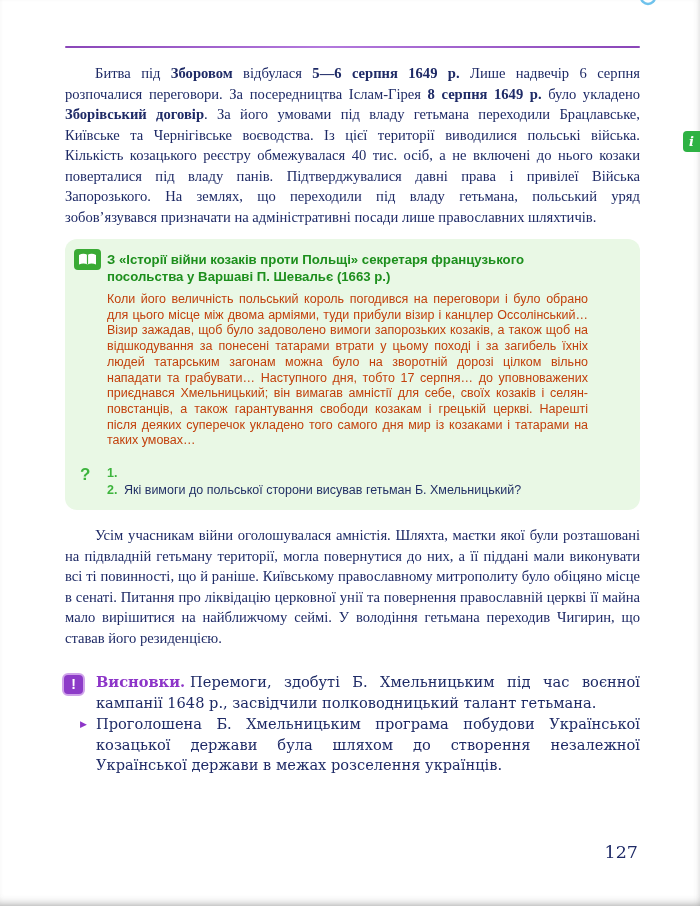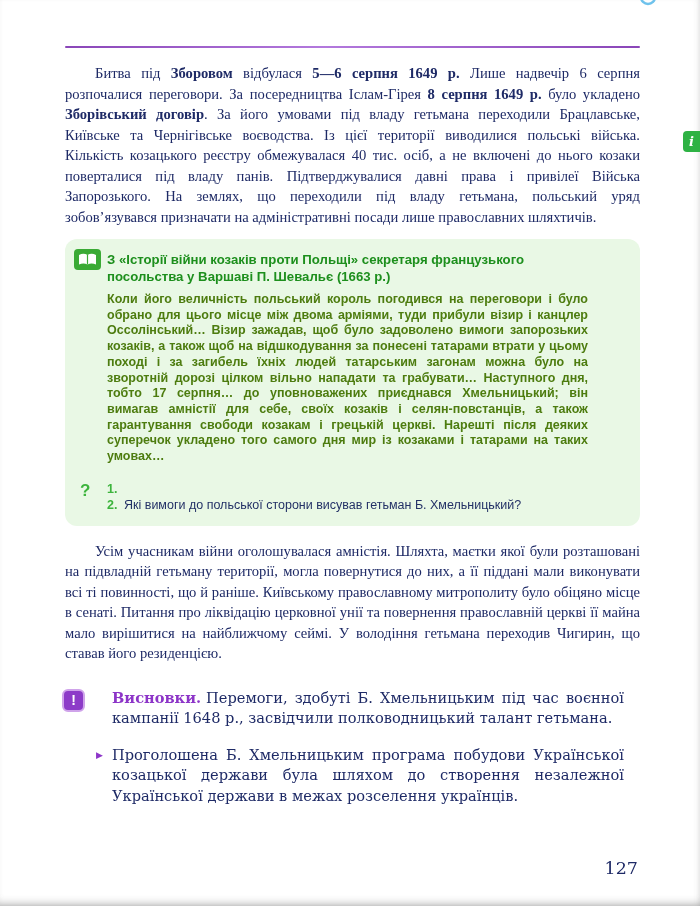--- a/index.html
+++ b/index.html
@@ -31,50 +31,50 @@
   .source-box{
     position:relative;margin-top:12px;background:#e9f8e5;border-radius:12px;
     padding:12px 52px 12px 42px;
   }
   .book-icon{position:absolute;left:9px;top:10px;}
   .box-title{
     color:#1d8f1d;font-weight:bold;font-size:13.2px;line-height:17px;
     font-family:"Liberation Sans",sans-serif;
   }
   .box-body{
-    margin:7px 0 16px 0;color:#4d7c0f;font-size:12.5px;line-height:15.7px;
-    text-align:justify;font-family:"Liberation Sans",sans-serif;font-weight:bold;
+    margin:7px 0 16px 0;color:#c2410c;font-size:12.5px;line-height:15.7px;
+    text-align:justify;font-family:"Liberation Sans",sans-serif;
   }
   .questions{position:relative;margin-top:8px;font-family:"Liberation Sans",sans-serif;}
   .qmark{
     position:absolute;left:-27px;top:1px;color:#3db43d;font-weight:bold;
     font-size:17px;line-height:17px;
   }
   .q-row{display:flex;font-size:12.5px;line-height:16.5px;}
   .qnum{color:#3db43d;font-weight:bold;width:17px;flex:0 0 17px;}
   .qtext{color:#233166;}
 
   
   .conclusions{position:relative;margin-top:24px;padding-left:31px;}
   .excl-icon{
     position:absolute;left:-3px;top:1px;width:23px;height:23px;background:#8d3bc8;
     border:2px solid #cfa3ea;border-radius:6px;box-sizing:border-box;
     color:#fff;font-weight:bold;text-align:center;line-height:19px;font-size:14px;
     font-family:"Liberation Sans",sans-serif;
   }
   .concl-label{color:#8d35c8;font-weight:bold;margin-right:5px;}
-  .concl-item{margin:16px;}
+  .concl-item{margin:0;}
   .concl-item.bulleted{text-indent:-16px;margin-top:1px;}
   .tri{
     display:inline-block;width:16px;text-indent:0;color:#8d35c8;font-size:9px;
     vertical-align:2px;font-family:"DejaVu Sans",sans-serif;
   }
 
   .page-number{
-    position:absolute;right:62px;bottom:28px;color:#1e2a66;font-size:17.5px;
+    position:absolute;right:62px;bottom:44px;color:#1e2a66;font-size:17.5px;
   }
 
   
   .side-marker{
     position:absolute;right:0;top:131px;width:17px;height:21px;background:#2eb244;
     border-radius:4px 0 0 4px;color:#ffffff;text-align:center;line-height:21px;
     font-size:13px;font-style:italic;font-weight:bold;
   }
   
   .corner-logo{position:absolute;top:-6px;right:6px;}

